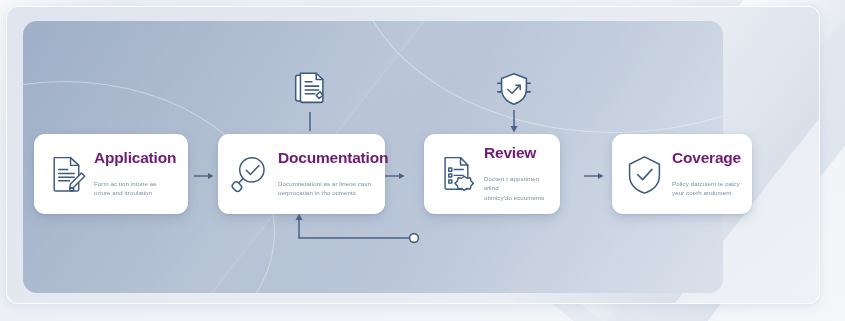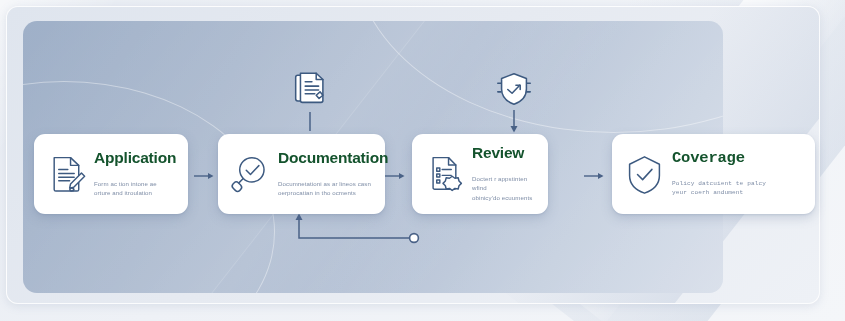--- a/index.html
+++ b/index.html
@@ -119,21 +119,21 @@
     justify-content: center;
     margin-right: 6px;
   }
   .card .txt {
     flex: 1 1 auto;
     min-width: 0;
   }
   .card .title {
     font-size: 15.5px;
     font-weight: bold;
-    color: #14532d;
+    color: #701a75;
     line-height: 1.05;
     letter-spacing: -0.2px;
     margin-bottom: 12px;
     white-space: nowrap;
   }
   .card .desc {
     font-size: 6.1px;
     color: #7e8da6;
     line-height: 1.58;
     letter-spacing: 0.1px;
@@ -280,21 +280,21 @@
       </div>
       <div class="txt">
         <div class="title">Documentation</div>
         <div class="desc">
           <div>Documnetationi as ar lineos casn</div>
           <div>oerprocatian in tho ocments</div>
         </div>
       </div>
     </div>
 
-    <div class="card" style="left:412px;width:136px;">
+    <div class="card" style="left:424px;width:136px;">
       <div class="icon">
         <svg viewBox="0 0 44 46" width="40" height="42">
           <path d="M10 5 h17 L35 13 V38 a1.8 1.8 0 0 1 -1.8 1.8 H11.8 A1.8 1.8 0 0 1 10 38 Z" class="ico-fill-white ico-stroke"></path>
           <path d="M27 5 v8 h8" class="ico-stroke"></path>
           <rect x="14" y="16.5" width="3.4" height="3.4" class="ico-stroke"></rect>
           <line x1="20" y1="18" x2="30" y2="18" class="ico-stroke"></line>
           <rect x="14" y="23" width="3.4" height="3.4" class="ico-stroke"></rect>
           <line x1="20" y1="24.5" x2="30" y2="24.5" class="ico-stroke"></line>
           <rect x="14" y="29.5" width="3.4" height="3.4" class="ico-stroke"></rect>
           <path d="M31 25.5 l3 2.2 l3.6 -0.6 l0.9 3.6 l2.6 2.6 l-2.6 2.6 l-0.9 3.6 l-3.6 -0.6 l-3 2.2 l-3 -2.2 l-3.6 0.6 l-0.9 -3.6 l-2.6 -2.6 l2.6 -2.6 l0.9 -3.6 l3.6 0.6 z" class="ico-fill-white ico-stroke"></path>
@@ -302,21 +302,21 @@
       </div>
       <div class="txt">
         <div class="title">Review</div>
         <div class="desc">
           <div>Doctert r appstinten wfind</div>
           <div>obinicy'do ecuuments</div>
         </div>
       </div>
     </div>
 
-    <div class="card" style="left:612px;width:203px;font-family:Liberation Mono, monospace;">
+    <div class="card" style="left:612px;width:140px;">
       <div class="icon">
         <svg viewBox="0 0 44 46" width="41" height="43">
           <path d="M22 4 L38 12 v12 c0 10 -7.5 16 -16 19 c-8.5 -3 -16 -9 -16 -19 V12 Z" class="ico-fill-white ico-stroke"></path>
           <path d="M14.5 23 l5.5 5.5 l10 -11" class="ico-stroke"></path>
         </svg>
       </div>
       <div class="txt">
         <div class="title">Coverage</div>
         <div class="desc">
           <div>Policy datcuient te palcy</div>

